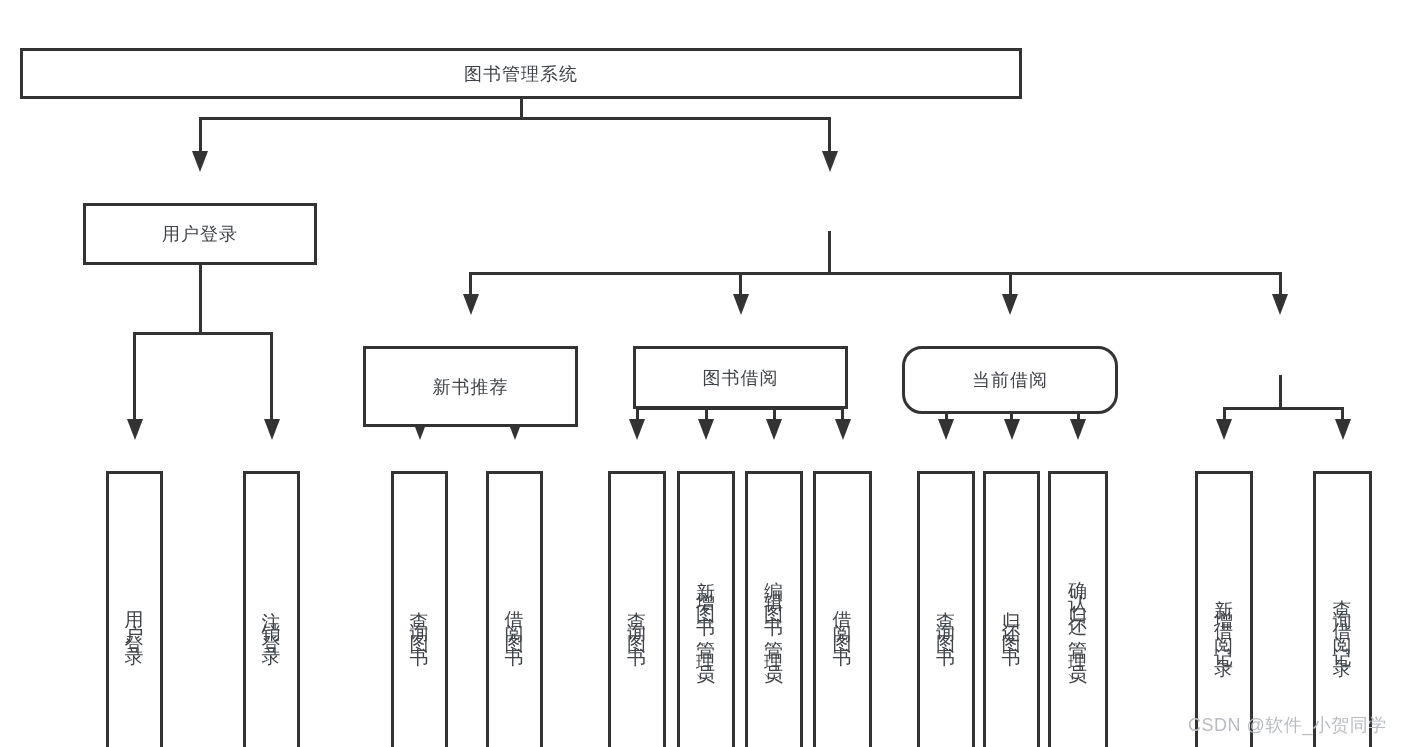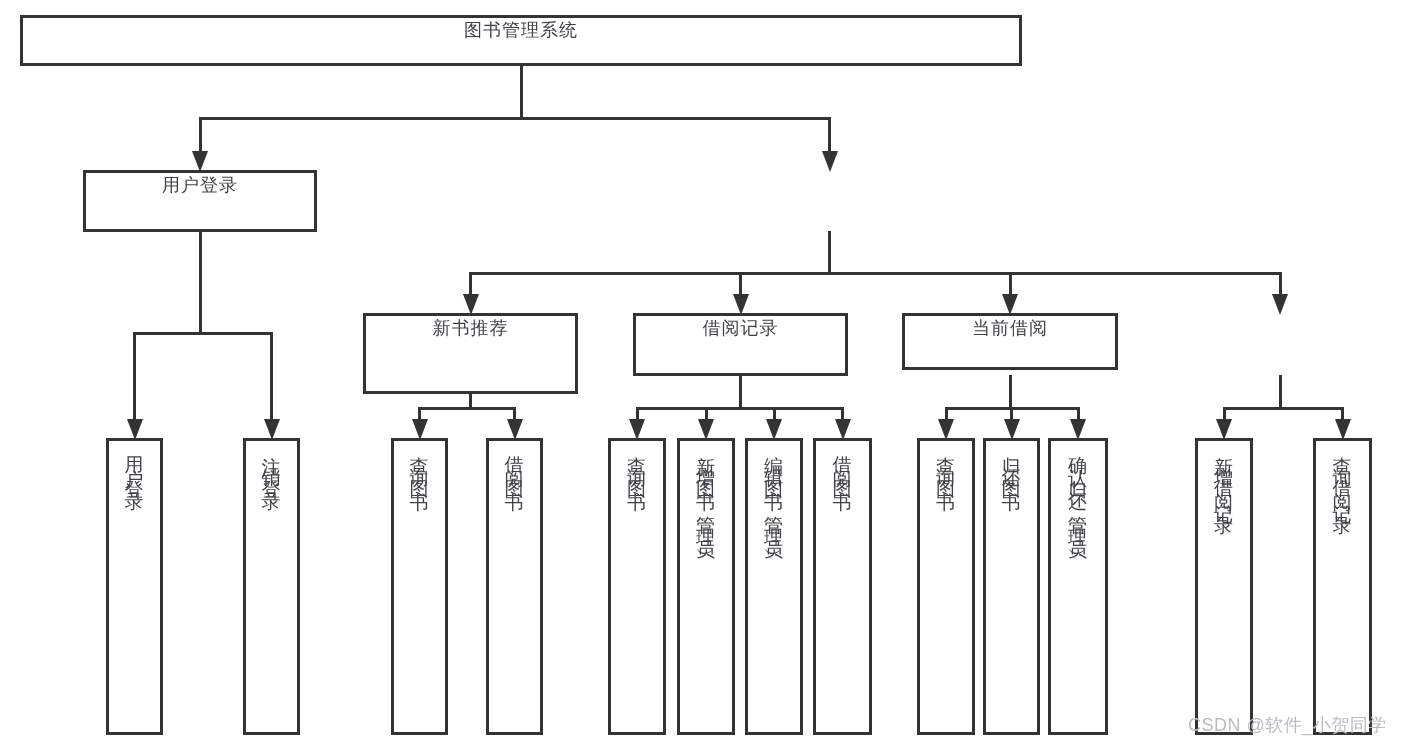--- a/index.html
+++ b/index.html
@@ -15,23 +15,25 @@
     background:var(--bg);
     overflow:hidden;
     font-family:"Liberation Sans", sans-serif;
   }
   .box{
     position:absolute;
     box-sizing:border-box;
     background:var(--bg);
     border:3px solid var(--line);
     display:flex;
+    align-items:center;
     justify-content:center;
     color:var(--text);
     z-index:2;
+    margin-top:33px;
   }
   .box.h span{
     font-size:18px;
     letter-spacing:1px;
     white-space:nowrap;
   }
   .box.v span{
     writing-mode:vertical-rl;
     text-orientation:mixed;
     font-size:19px;
@@ -69,23 +71,23 @@
 <div class="box h" style="left: 20px; top: 15px; width: 1002px; height: 51px;">
       <span>图书管理系统</span>
     </div>
     <div class="box h" style="left: 83px; top: 170px; width: 234px; height: 62px;">
       <span>用户登录</span>
     </div>
     <div class="box h" style="left: 363px; top: 313px; width: 215px; height: 81px;">
       <span>新书推荐</span>
     </div>
     <div class="box h" style="left: 633px; top: 313px; width: 215px; height: 63px;">
-      <span>借阅记录</span>
+      <span>图书借阅</span>
     </div>
-    <div class="box h" style="left: 902px; top: 313px; width: 216px; height: 57px;">
+    <div class="box h" style="left: 902px; top: 313px; width: 216px; height: 68px; border-radius: 20px;">
       <span>当前借阅</span>
     </div>
     <div class="box v" style="left: 106px; top: 438px; width: 57px; height: 297px;">
       <span>用户登录</span>
     </div>
     <div class="box v" style="left: 243px; top: 438px; width: 57px; height: 297px;">
       <span>注销登录</span>
     </div>
     <div class="box v" style="left: 391px; top: 438px; width: 57px; height: 297px;">
       <span>查询图书</span>

